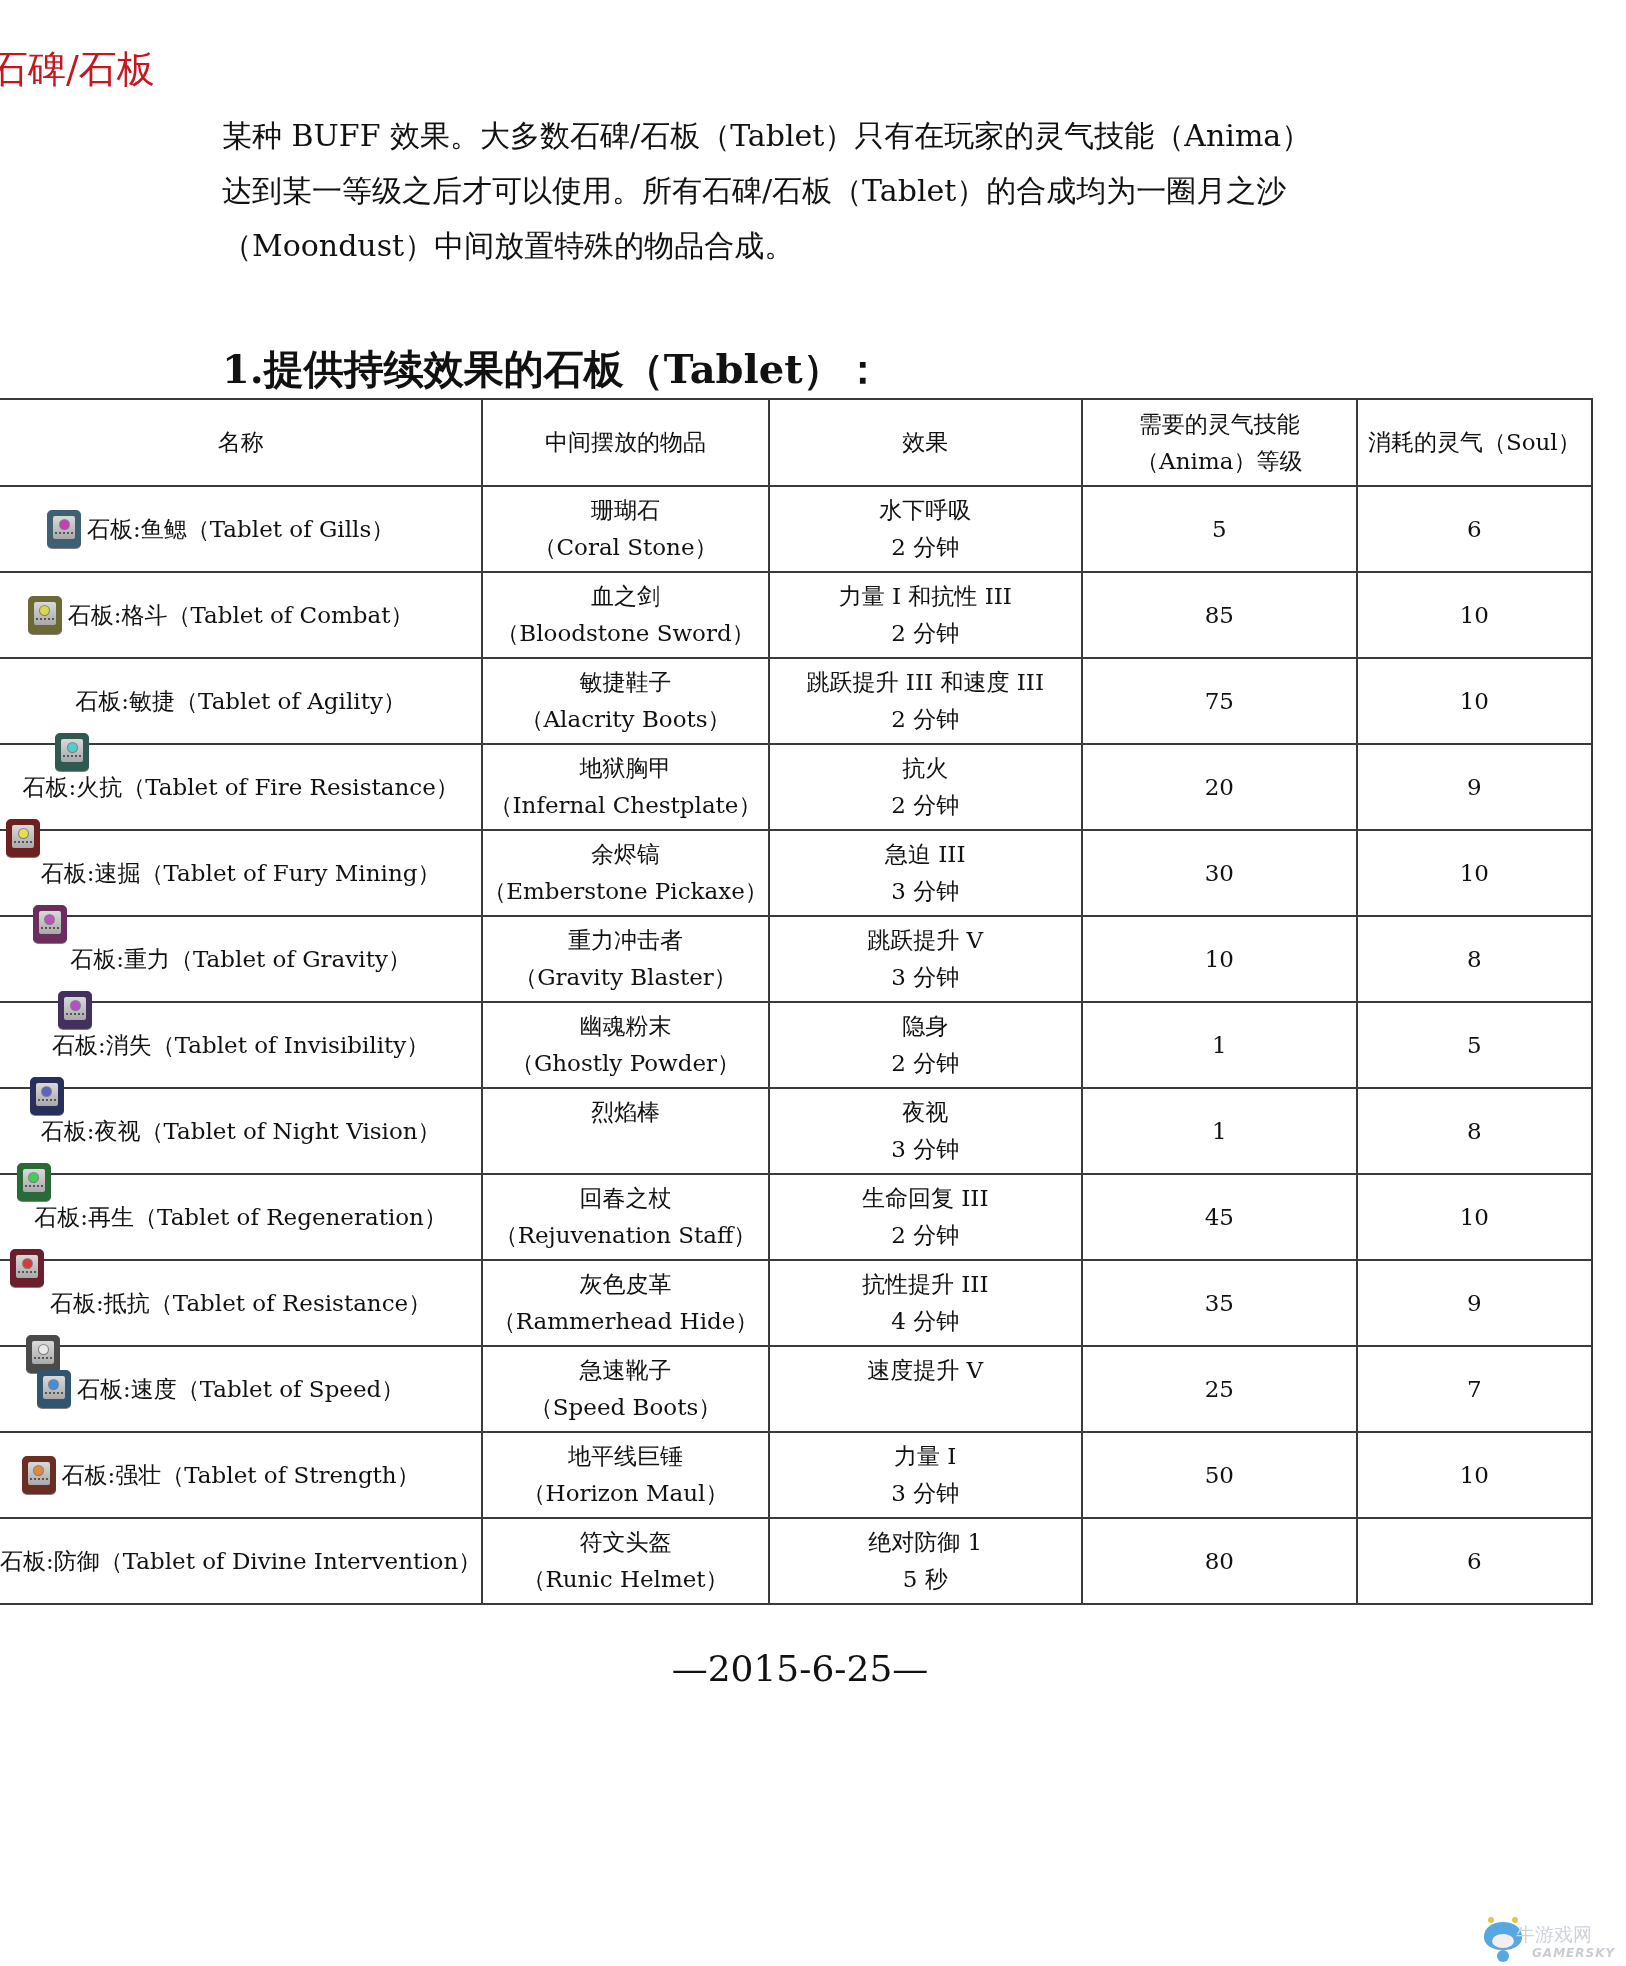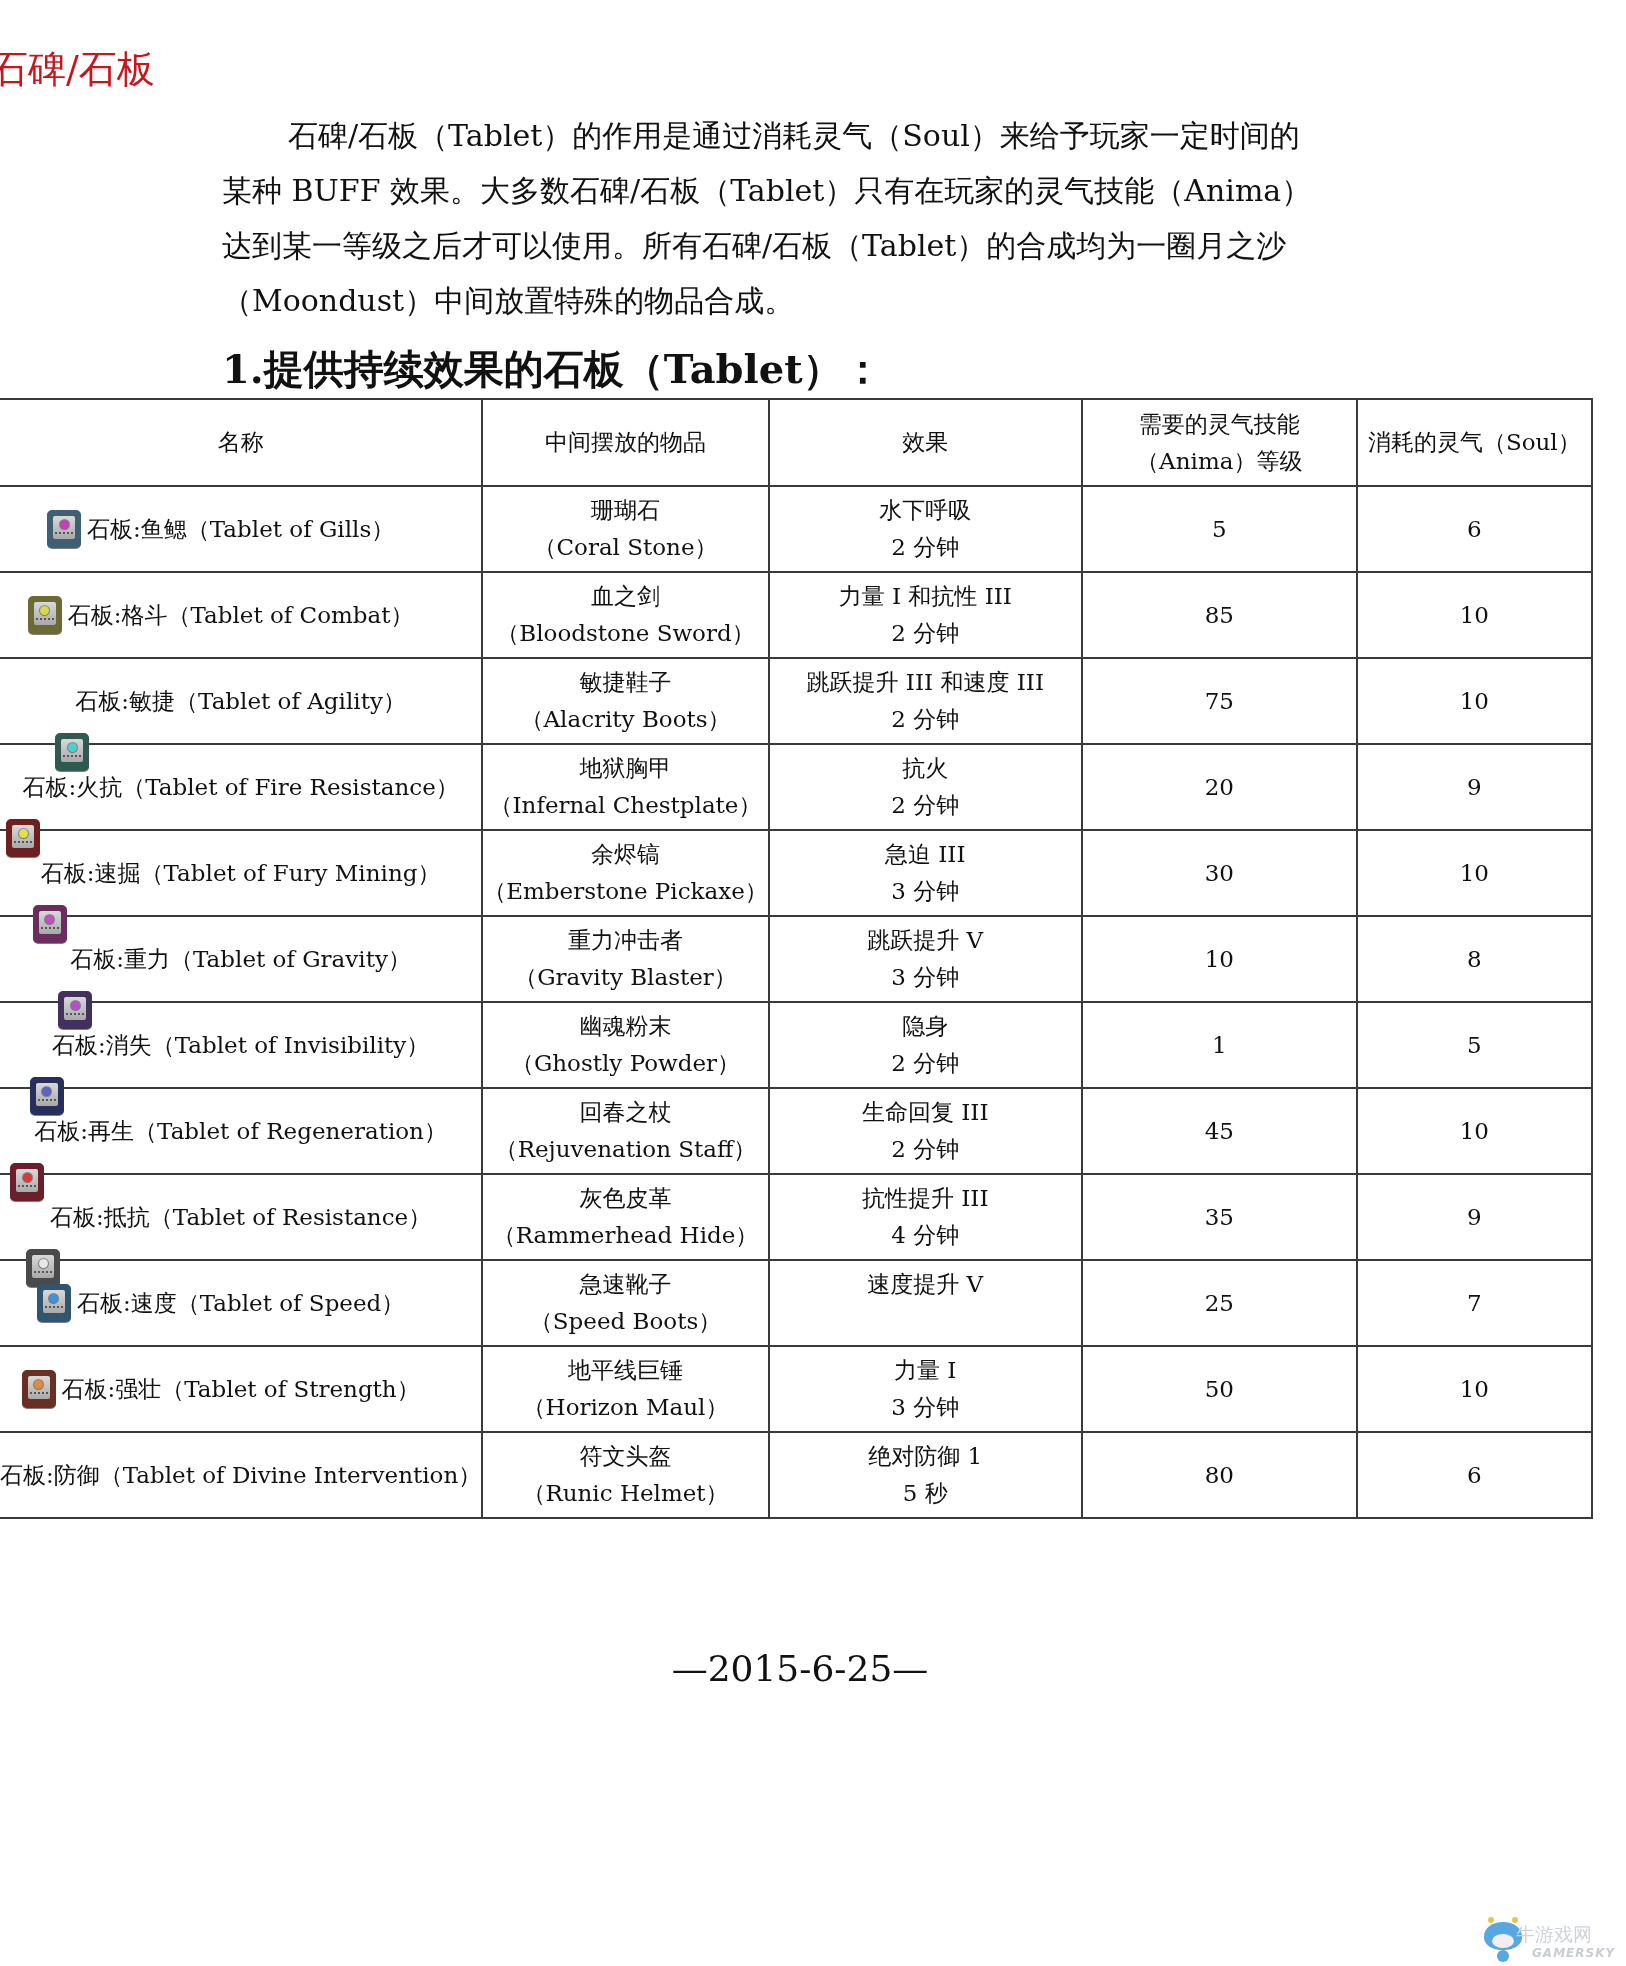--- a/index.html
+++ b/index.html
@@ -68,21 +68,20 @@
   .cow .body { position: absolute; left: 13px; top: 28px; width: 12px; height: 12px; background: #57a7e0; border-radius: 50%; }
   .wm-cn { position: absolute; left: 36px; top: 10px; font-family: "DejaVu Sans", sans-serif; font-size: 19px; color: #cfd4da; white-space: nowrap; }
   .wm-en { position: absolute; left: 52px; top: 34px; font-family: "DejaVu Sans", sans-serif; font-size: 12px; font-weight: bold; font-style: italic; color: #c9cdd2; letter-spacing: 1px; white-space: nowrap; }
 </style>
 </head>
 <body>
 
 <div class="title">石碑/石板</div>
 
 <div class="para">
-  <span class="line first">石碑/石板（Tablet）的作用是通过消耗灵气（Soul）来给予玩家一定时间的</span>
   <span class="line">某种 BUFF 效果。大多数石碑/石板（Tablet）只有在玩家的灵气技能（Anima）</span>
   <span class="line">达到某一等级之后才可以使用。所有石碑/石板（Tablet）的合成均为一圈月之沙</span>
   <span class="line">（Moondust）中间放置特殊的物品合成。</span>
 </div>
 
 <div class="heading">1.提供持续效果的石板（Tablet）：</div>
 
 <table class="table">
   <colgroup>
     <col class="col-name">
@@ -217,20 +216,37 @@
           <span class="cell-line">（Ghostly Powder）</span>
         </td>
         <td>
           <span class="cell-line">隐身</span>
           <span class="cell-line">2 分钟</span>
         </td>
         <td>1</td>
         <td>5</td>
       </tr>
       <tr>
+        <td><span class="name-wrap"><span class="icon below" style="--frame:#2a6a36;--gem:#3fd05a;left:-24px;">
+              <span class="panel"></span>
+              <span class="gem"></span>
+              <span class="dots"></span>
+            </span><span>石板:夜视（Tablet of Night Vision）</span></span></td>
+        <td>
+          <span class="cell-line">烈焰棒</span>
+          <span class="cell-line">&nbsp;</span>
+        </td>
+        <td>
+          <span class="cell-line">夜视</span>
+          <span class="cell-line">3 分钟</span>
+        </td>
+        <td>1</td>
+        <td>8</td>
+      </tr>
+      <tr>
         <td><span class="name-wrap"><span class="icon below" style="--frame:#6a1f2a;--gem:#d83a3a;left:-24px;">
               <span class="panel"></span>
               <span class="gem"></span>
               <span class="dots"></span>
             </span><span>石板:再生（Tablet of Regeneration）</span></span></td>
         <td>
           <span class="cell-line">回春之杖</span>
           <span class="cell-line">（Rejuvenation Staff）</span>
         </td>
         <td>

